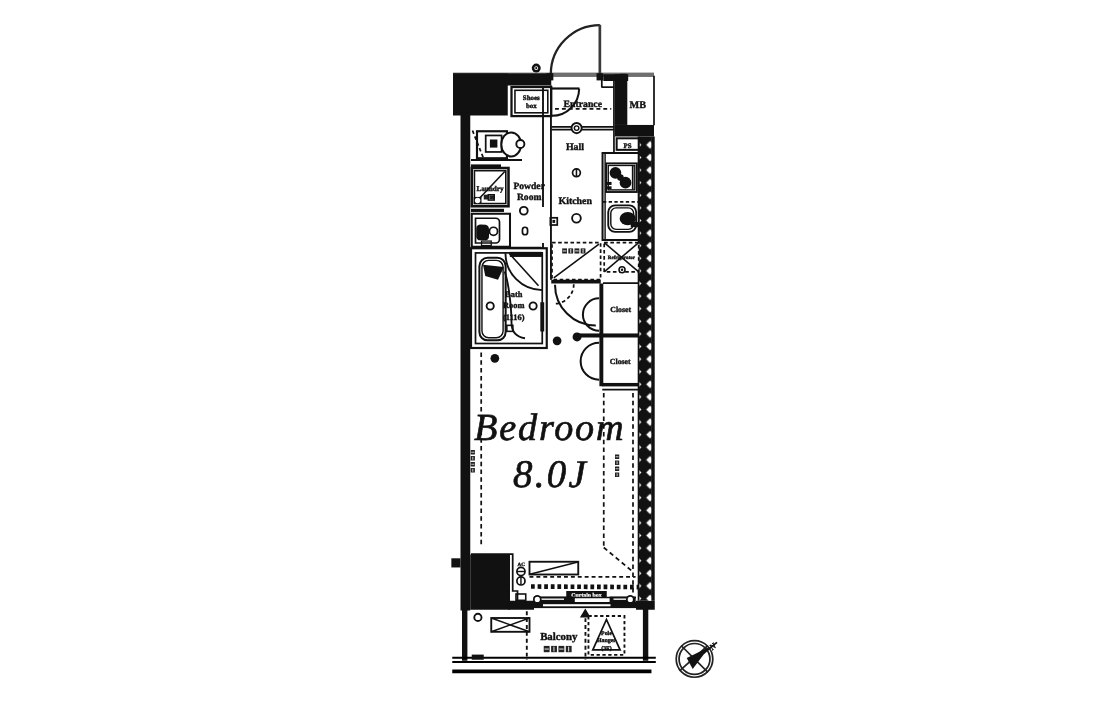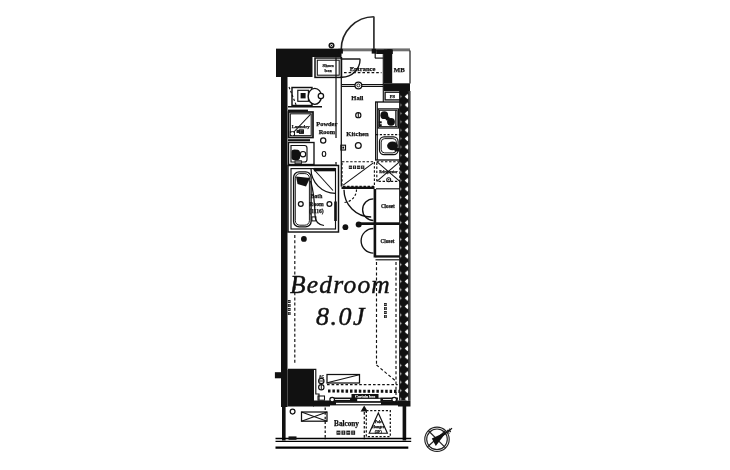--- a/index.html
+++ b/index.html
@@ -1,16 +1,16 @@
 <!DOCTYPE html>
 <html><head>
 <meta charset="utf-8">
 <style>
   html,body{margin:0;padding:0;background:#fff;}
-  .wrap{width:619px;height:470px;position:relative;background:#fff;overflow:hidden;}
+  .wrap{width:619px;height:470px;position:relative;background:#fff;overflow:hidden;margin-left:26px;}
   svg{position:absolute;top:0;left:0;}
   text{font-family:"Liberation Serif", serif;}
 </style>
 </head>
 <body>
 <div class="wrap">
 <svg width="730" height="470" viewBox="0 0 730 470">
 <defs>
 <pattern id="hx" width="8.4" height="8.4" patternUnits="userSpaceOnUse">
   <rect width="8.4" height="8.4" fill="#111"></rect>

